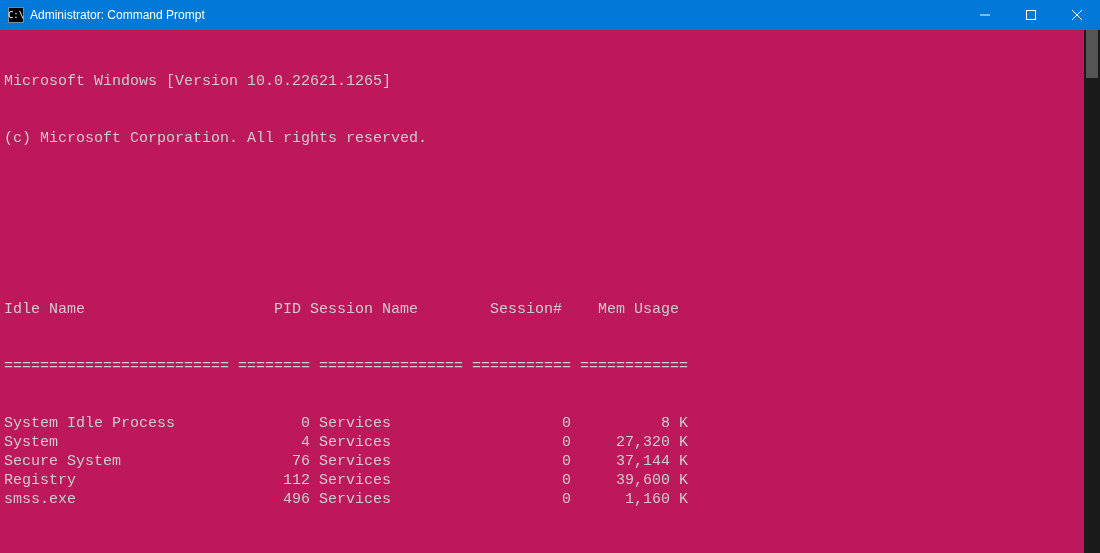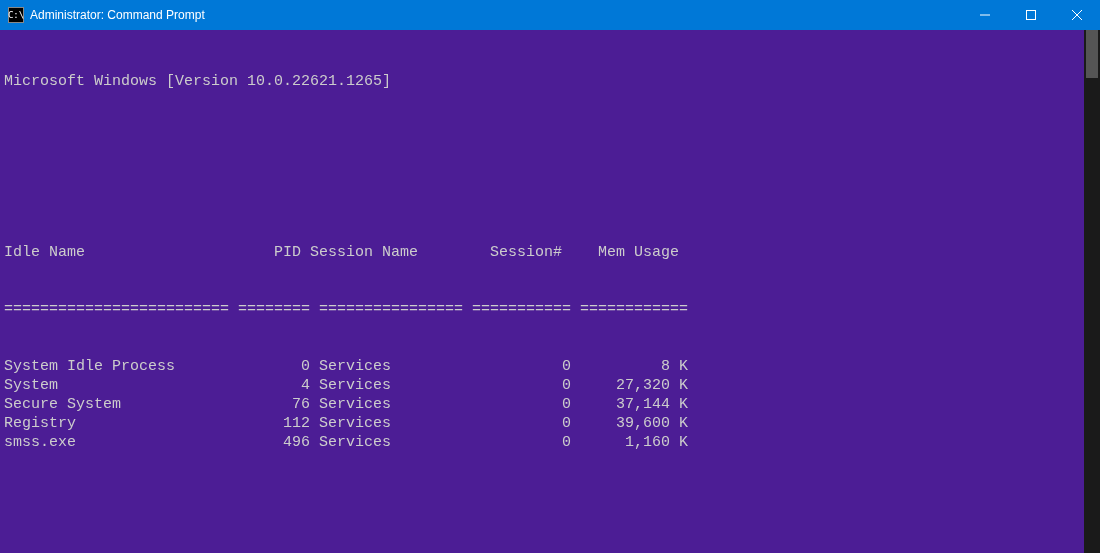--- a/index.html
+++ b/index.html
@@ -43,21 +43,21 @@
       display: flex;
       align-items: center;
       justify-content: center;
       color: #fff;
     }
     .titlebar-btn svg { width: 10px; height: 10px; }
     .terminal {
       position: relative;
       width: 100%;
       height: calc(100% - 30px);
-      background: #4c1d95;
+      background: #be185d;
       padding: 4px 0 0 4px;
       white-space: pre;
       color: #ccc;
       line-height: 19px;
       overflow: hidden;
     }
     .scrollbar {
       position: absolute;
       top: 30px;
       right: 0;
@@ -99,20 +99,21 @@
       <svg viewBox="0 0 10 10">
           <line x1="0" y1="0" x2="10" y2="10" stroke="#fff" stroke-width="1"></line>
           <line x1="10" y1="0" x2="0" y2="10" stroke="#fff" stroke-width="1"></line>
         </svg>
     </div>
   </div>
 </div>
 
 <div class="terminal">
   <span class="banner-line">Microsoft Windows [Version 10.0.22621.1265]</span>
+  <span class="banner-line">(c) Microsoft Corporation. All rights reserved.</span>
   <span class="blank-line"> </span>
   <span class="blank-line"> </span>
   <span class="header-line" id="header-line">Idle Name                     PID Session Name        Session#    Mem Usage</span>
   <span class="sep-line" id="sep-line">========================= ======== ================ =========== ============</span>
   <div id="rows"><span class="row-line">System Idle Process              0 Services                   0          8 K</span><span class="row-line">System                           4 Services                   0     27,320 K</span><span class="row-line">Secure System                   76 Services                   0     37,144 K</span><span class="row-line">Registry                       112 Services                   0     39,600 K</span><span class="row-line">smss.exe                       496 Services                   0      1,160 K</span></div>
 </div>
 
 <div class="scrollbar">
   <div class="scrollbar-thumb"></div>
 </div>

